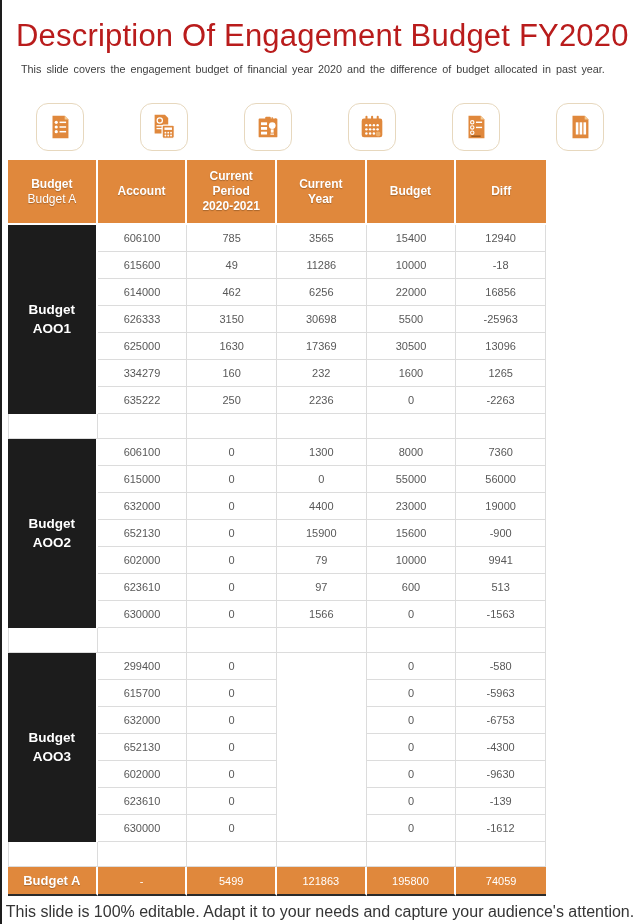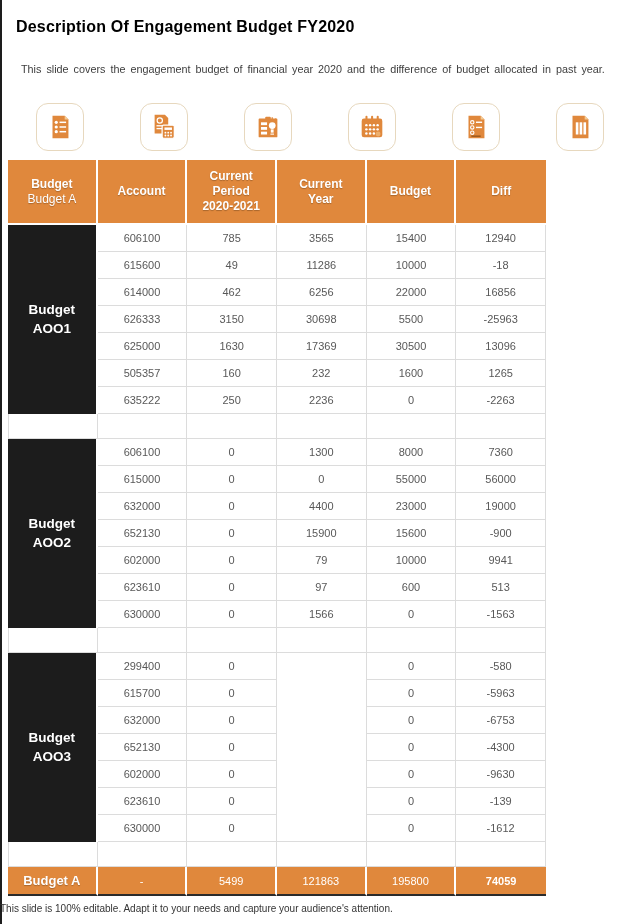--- a/index.html
+++ b/index.html
@@ -6,22 +6,22 @@
     --orange:#E0883C;
     --black:#1C1C1C;
     --grid:#DCDCDC;
     --celltext:#585858;
   }
   *{box-sizing:border-box;margin:0;padding:0;}
   html,body{width:640px;height:924px;background:#fff;overflow:hidden;
     font-family:"Liberation Sans",sans-serif;position:relative;}
   .left-edge{position:absolute;left:0;top:0;width:2px;height:924px;background:#1d1d1d;}
 
-  .title{position:absolute;left:16px;top:18px;font-size:16px;font-weight:700;
-    color:#000000;letter-spacing:.2px;}
+  .title{position:absolute;left:16px;top:18px;font-size:31px;font-weight:400;
+    color:#b91c1c;letter-spacing:.2px;}
   .subtitle{position:absolute;left:10px;top:63px;width:622px;font-size:10.8px;
     color:#3d3d3d;word-spacing:2px;margin-left:11px;}
 
   .icons-row{position:absolute;left:8px;top:103px;width:624px;display:flex;}
   .icon-slot{flex:1;display:flex;justify-content:center;}
   .icon-tile{width:48px;height:48px;border:1px solid #E7D8BE;border-radius:12px;
     display:flex;align-items:center;justify-content:center;background:#fff;}
   .icon-tile svg{width:30px;height:30px;}
 
   table{position:absolute;left:8px;top:160px;width:538px;table-layout:fixed;
@@ -35,26 +35,26 @@
   td{text-align:center;vertical-align:middle;}
   td.cell{height:27px;font-size:11px;color:var(--celltext);
     border-right:1px solid var(--grid);border-bottom:1px solid var(--grid);}
   td.section-label{background:var(--black);color:#fff;font-size:13.5px;
     font-weight:700;line-height:1.35;border-right:2px solid #fff;}
   tr.spacer td{height:25px;background:#fff;
     border-right:1px solid var(--grid);border-bottom:1px solid var(--grid);}
   tr.spacer td:first-child{border-left:1px solid var(--grid);}
   tr.footer td{height:29px;background:var(--orange);color:#fff;font-size:11px;
     border-right:2px solid #fff;border-bottom:2px solid #2b2b2b;}
-  tr.footer td:last-child{border-right:none;font-weight:bold;}
+  tr.footer td:last-child{border-right:none;}
   tr.footer td.footer-label{font-size:13px;font-weight:700;
     text-shadow:0 1px 1px rgba(0,0,0,.25);}
 
-  .caption{position:absolute;left:0;top:903px;width:640px;text-align:left;
-    font-size:10px;color:#353535;}
+  .caption{position:absolute;left:0;top:903px;width:640px;text-align:center;
+    font-size:16px;color:#353535;}
 </style>
 </head>
 <body>
 
 <div class="left-edge"></div>
 
 <h1 class="title">Description Of Engagement Budget FY2020</h1>
 <p class="subtitle">This slide covers the engagement budget of financial year 2020 and the difference of budget allocated in past year.</p>
 
 <div class="icons-row">
@@ -218,21 +218,21 @@
         <td class="cell">-25963</td>
       </tr>
       <tr>
         <td class="cell">625000</td>
         <td class="cell">1630</td>
         <td class="cell">17369</td>
         <td class="cell">30500</td>
         <td class="cell">13096</td>
       </tr>
       <tr>
-        <td class="cell">505357</td>
+        <td class="cell">334279</td>
         <td class="cell">160</td>
         <td class="cell">232</td>
         <td class="cell">1600</td>
         <td class="cell">1265</td>
       </tr>
       <tr>
         <td class="cell">635222</td>
         <td class="cell">250</td>
         <td class="cell">2236</td>
         <td class="cell">0</td>

